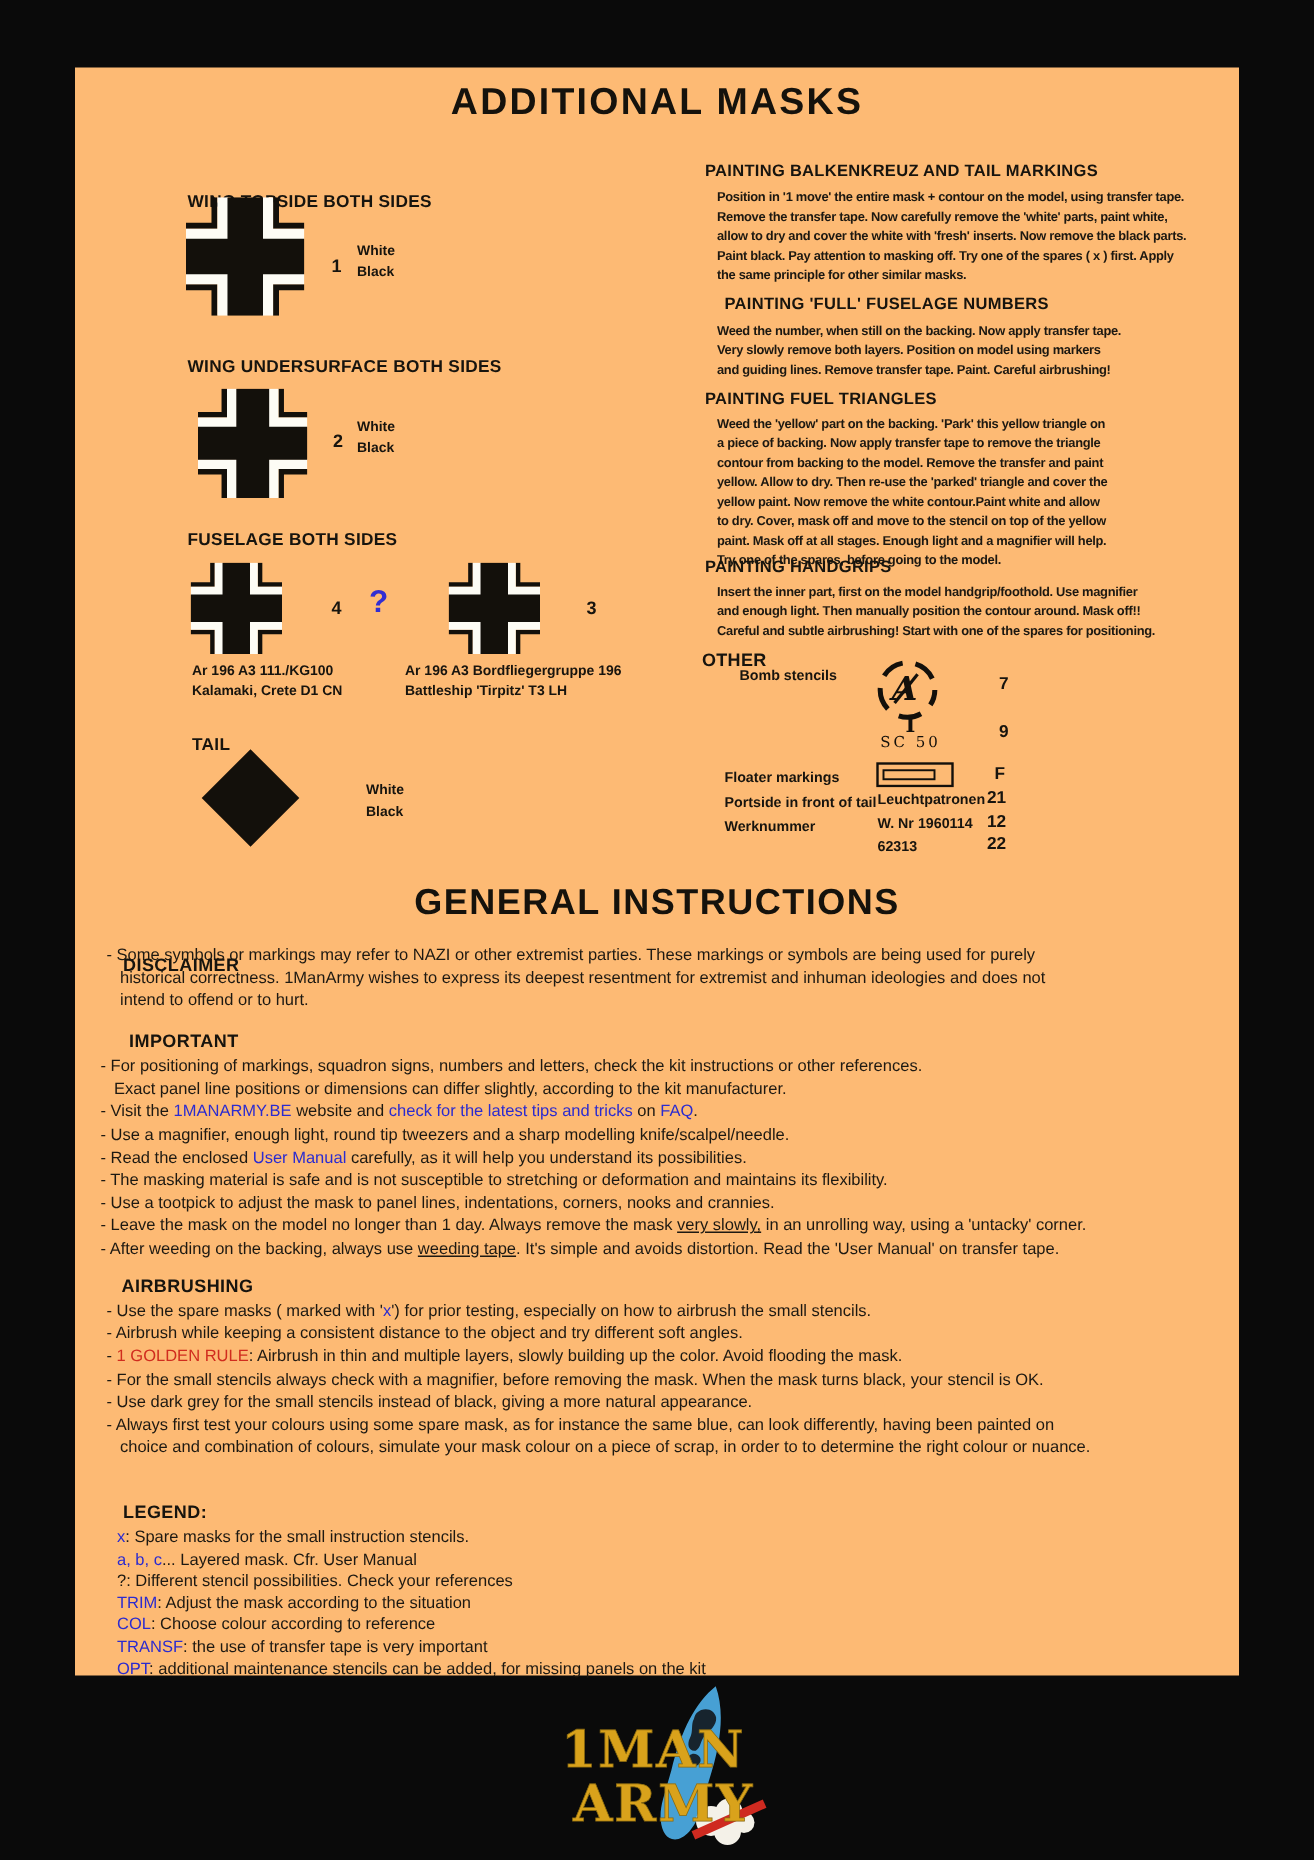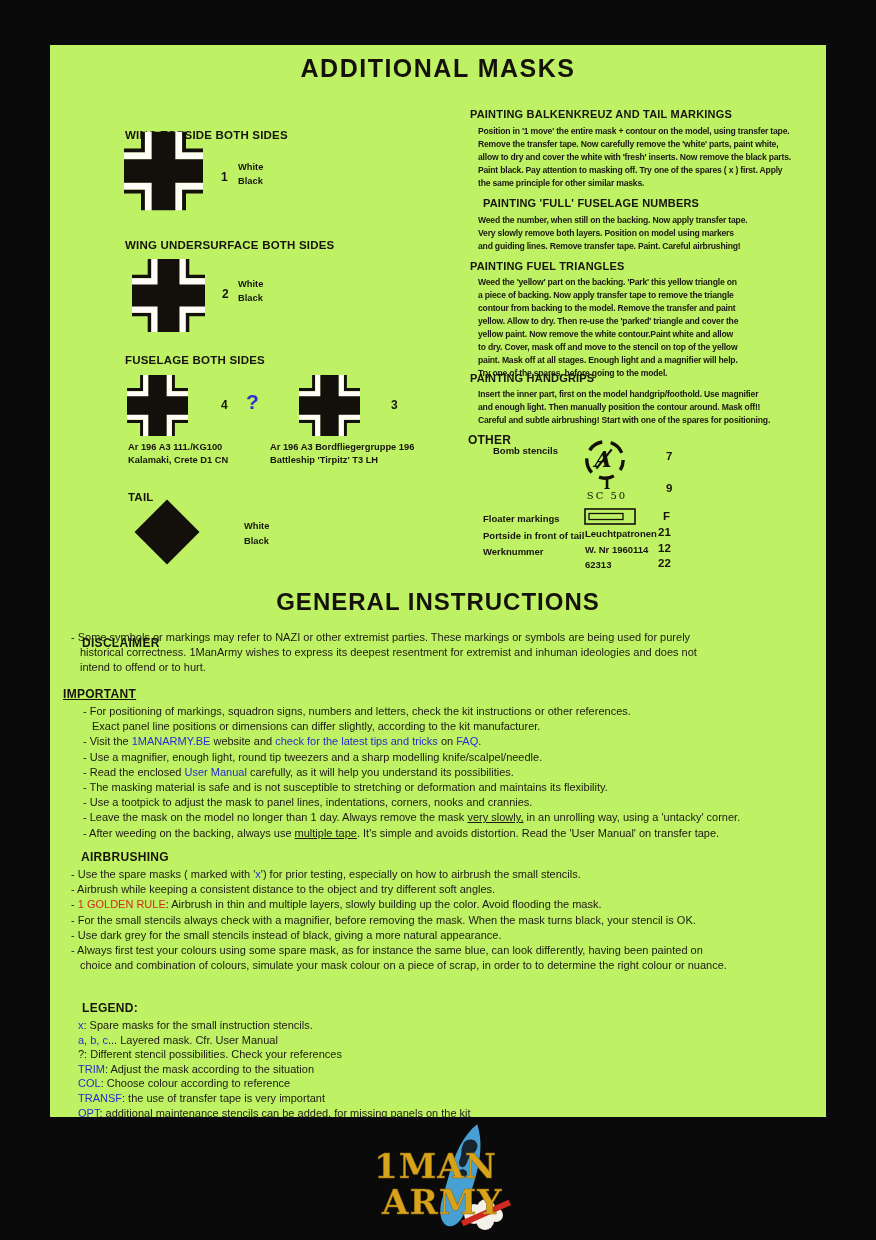--- a/index.html
+++ b/index.html
@@ -5,21 +5,21 @@
   html,body{margin:0;padding:0;}
   body{
     width:876px;height:1240px;position:relative;
     background:#0a0a0a;
     font-family:"Liberation Sans",sans-serif;
     color:#17140e;
     overflow:hidden;
   }
   .paper{
     position:absolute;left:50px;top:45px;width:776px;height:1072px;
-    background:#bef264;
+    background:#fdba74;
   }
   .doc-title{
     position:absolute;top:9px;left:0;right:0;text-align:center;
     font-size:25px;font-weight:bold;letter-spacing:1.5px;color:#15120c;
   }
   
   .mask-head{position:absolute;font-size:11.5px;font-weight:bold;letter-spacing:.2px;white-space:nowrap;}
   .cross{position:absolute;}
   .mask-num{position:absolute;font-size:12px;font-weight:bold;}
   .wb{position:absolute;font-size:9.3px;font-weight:bold;line-height:13.5px;white-space:nowrap;}
@@ -190,31 +190,31 @@
 
   <div class="gen-title">GENERAL INSTRUCTIONS</div>
 
   <div class="g-head" style="left:32px;top:591px;">DISCLAIMER</div>
   <div class="g-lines" style="left:21px;top:585px;">
       <div class="gline"><span>- Some symbols or markings may refer to NAZI or other extremist parties. These markings or symbols are being used for purely</span></div>
       <div class="gline cont"><span>historical correctness. 1ManArmy wishes to express its deepest resentment for extremist and inhuman ideologies and does not</span></div>
       <div class="gline cont"><span>intend to offend or to hurt.</span></div>
     </div>
 
-  <div class="g-head" style="left:13px;top:642px;text-decoration:underline;">IMPORTANT</div>
-  <div class="g-lines" style="left:33px;top:659px;">
+  <div class="g-head" style="left:36px;top:642px;">IMPORTANT</div>
+  <div class="g-lines" style="left:17px;top:659px;">
       <div class="gline"><span>- For positioning of markings, squadron signs, numbers and letters, check the kit instructions or other references.</span></div>
       <div class="gline cont"><span>Exact panel line positions or dimensions can differ slightly, according to the kit manufacturer.</span></div>
       <div class="gline"><span>- Visit the </span><span class="c-blue">1MANARMY.BE</span><span> website and </span><span class="c-blue">check for the latest tips and tricks</span><span> on </span><span class="c-blue">FAQ</span><span>.</span></div>
       <div class="gline"><span>- Use a magnifier, enough light, round tip tweezers and a sharp modelling knife/scalpel/needle.</span></div>
       <div class="gline"><span>- Read the enclosed </span><span class="c-blue">User Manual</span><span> carefully, as it will help you understand its possibilities.</span></div>
       <div class="gline"><span>- The masking material is safe and is not susceptible to stretching or deformation and maintains its flexibility.</span></div>
       <div class="gline"><span>- Use a tootpick to adjust the mask to panel lines, indentations, corners, nooks and crannies.</span></div>
       <div class="gline"><span>- Leave the mask on the model no longer than 1 day. Always remove the mask </span><span class="u">very slowly,</span><span> in an unrolling way, using a 'untacky' corner.</span></div>
-      <div class="gline"><span>- After weeding on the backing, always use </span><span class="u">multiple tape</span><span>. It's simple and avoids distortion. Read the 'User Manual' on transfer tape.</span></div>
+      <div class="gline"><span>- After weeding on the backing, always use </span><span class="u">weeding tape</span><span>. It's simple and avoids distortion. Read the 'User Manual' on transfer tape.</span></div>
     </div>
 
   <div class="g-head" style="left:31px;top:805px;">AIRBRUSHING</div>
   <div class="g-lines" style="left:21px;top:822px;">
       <div class="gline"><span>- Use the spare masks ( marked with '</span><span class="c-blue">x</span><span>') for prior testing, especially on how to airbrush the small stencils.</span></div>
       <div class="gline"><span>- Airbrush while keeping a consistent distance to the object and try different soft angles.</span></div>
       <div class="gline"><span>- </span><span class="c-red">1 GOLDEN RULE</span><span>: Airbrush in thin and multiple layers, slowly building up the color. Avoid flooding the mask.</span></div>
       <div class="gline"><span>- For the small stencils always check with a magnifier, before removing the mask. When the mask turns black, your stencil is OK.</span></div>
       <div class="gline"><span>- Use dark grey for the small stencils instead of black, giving a more natural appearance.</span></div>
       <div class="gline"><span>- Always first test your colours using some spare mask, as for instance the same blue, can look differently, having been painted on</span></div>

